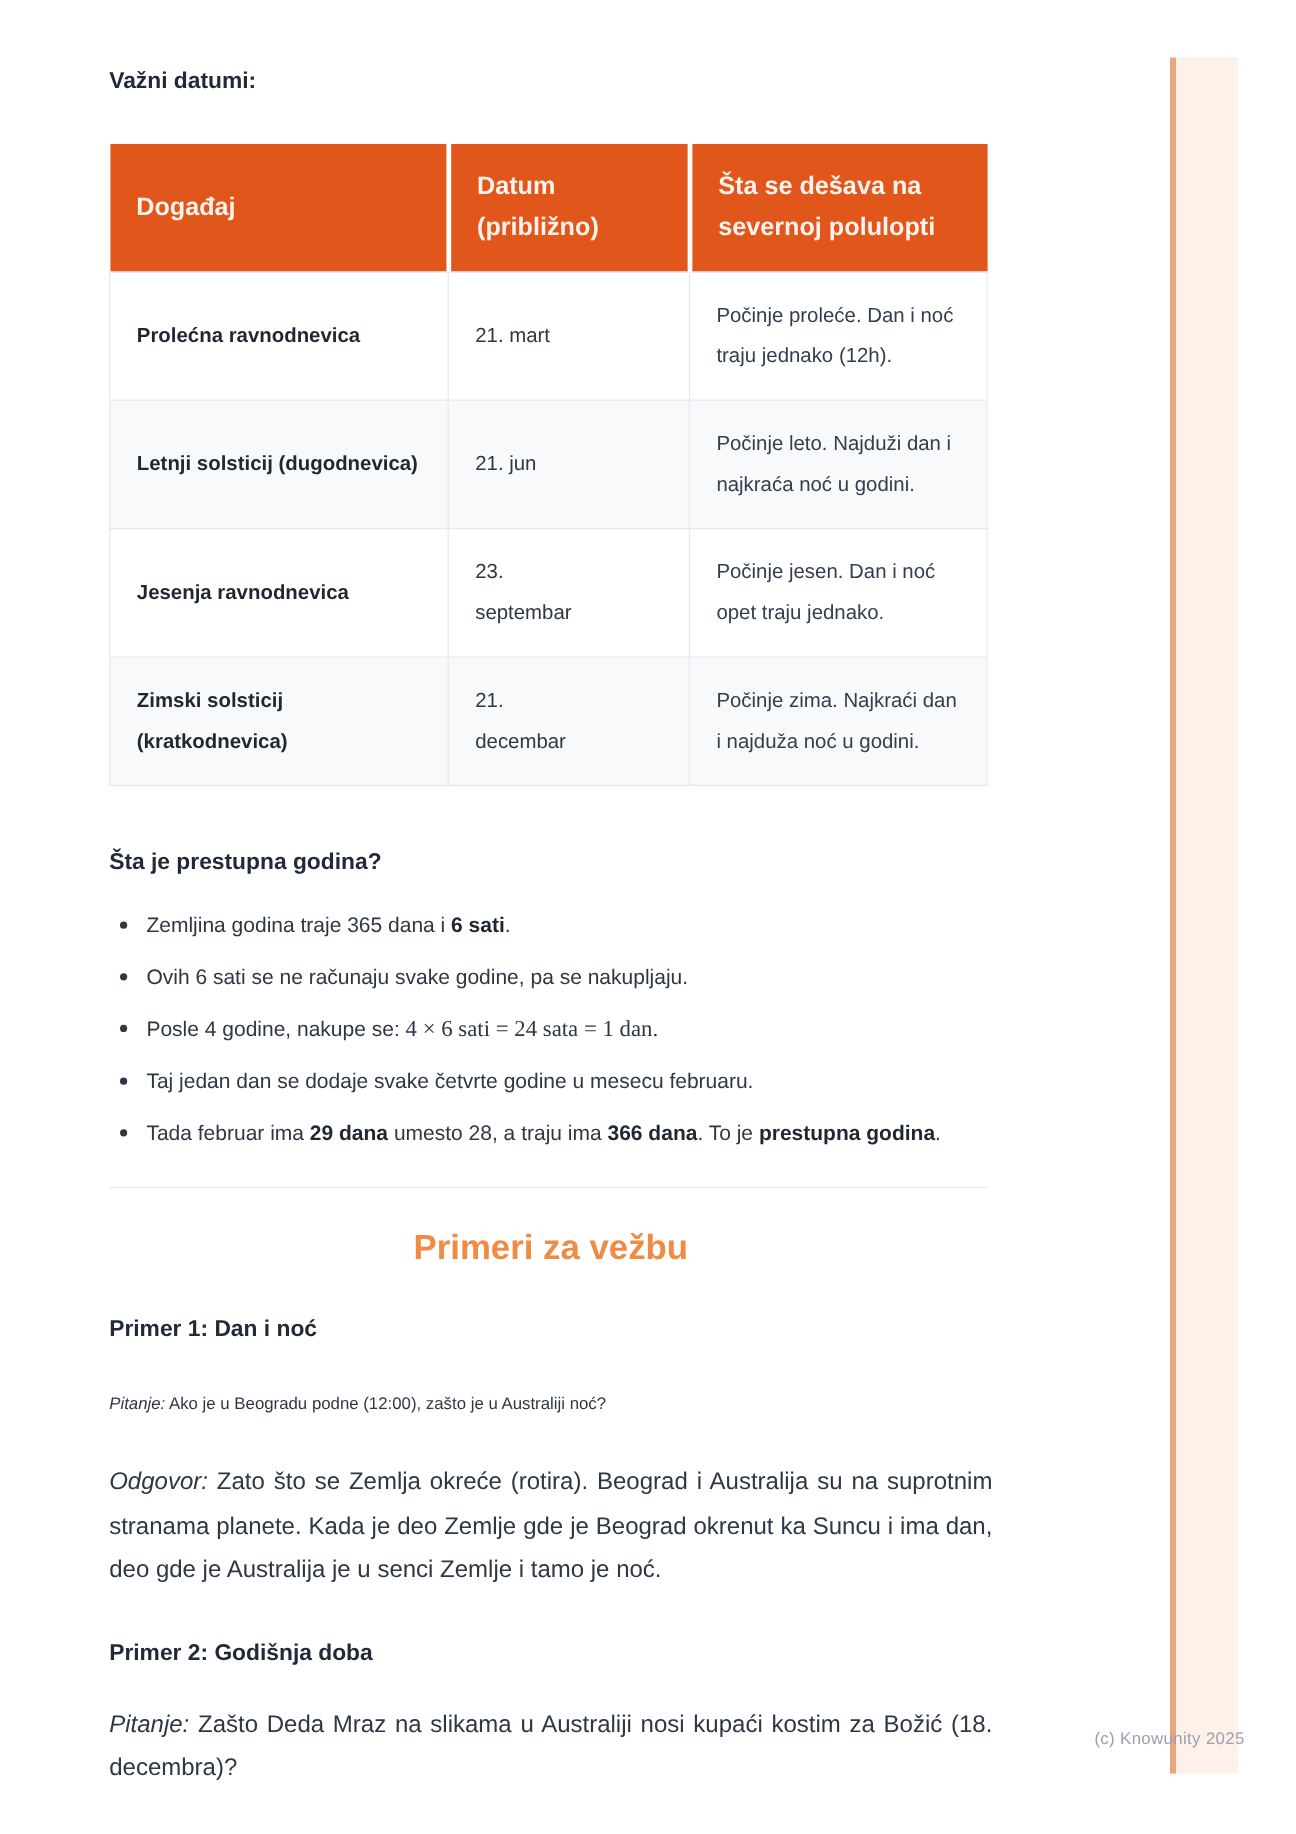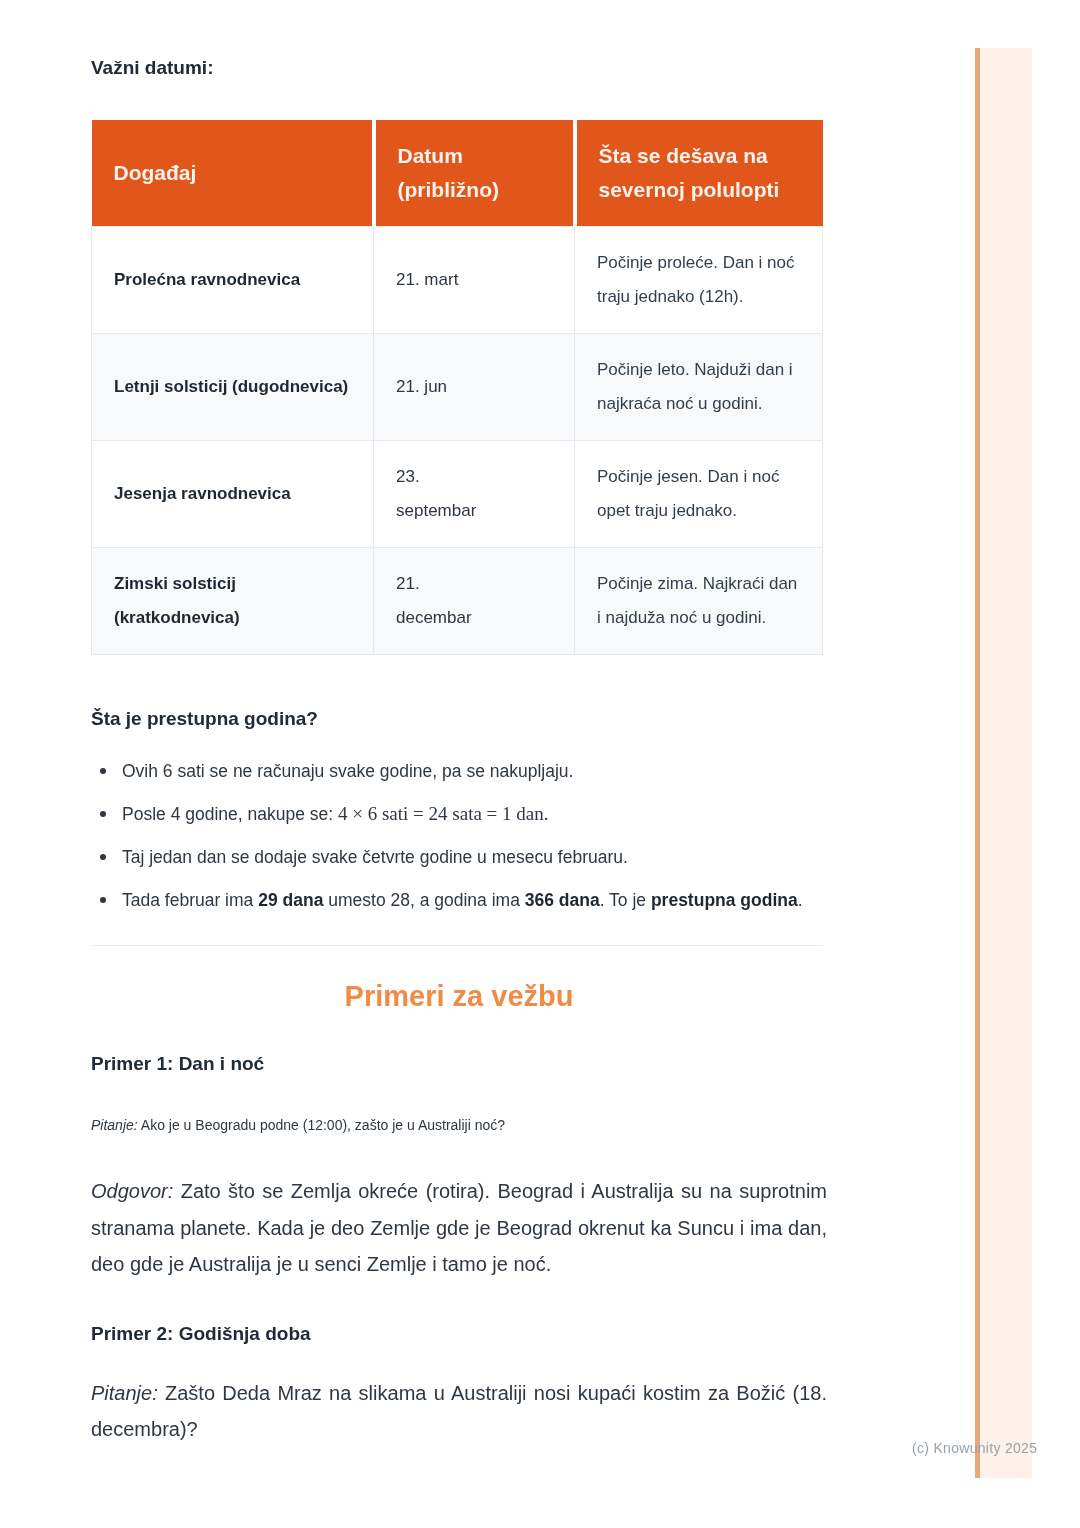--- a/index.html
+++ b/index.html
@@ -93,24 +93,25 @@
             <span class="date-inner">21. decembar</span>
           </td>
           <td class="desc">Počinje zima. Najkraći dan i najduža noć u godini.</td>
         </tr>
       </tbody>
     </table>
 
     <h2 class="s-title mt-table">Šta je prestupna godina?</h2>
 
     <ul class="bullets">
+      <li><span>Zemljina godina traje 365 dana i </span><b>6 sati</b><span>.</span></li>
       <li><span>Ovih 6 sati se ne računaju svake godine, pa se nakupljaju.</span></li>
       <li><span>Posle 4 godine, nakupe se: </span><span class="math">4 × 6 sati = 24 sata = 1 dan.</span></li>
       <li><span>Taj jedan dan se dodaje svake četvrte godine u mesecu februaru.</span></li>
-      <li><span>Tada februar ima </span><b>29 dana</b><span> umesto 28, a godina ima </span><b>366 dana</b><span>. To je </span><b>prestupna godina</b><span>.</span></li>
+      <li><span>Tada februar ima </span><b>29 dana</b><span> umesto 28, a traju ima </span><b>366 dana</b><span>. To je </span><b>prestupna godina</b><span>.</span></li>
     </ul>
 
     <hr class="divider">
 
     <h1 class="big-title">Primeri za vežbu</h1>
 
     <h3 class="sub">Primer 1: Dan i noć</h3>
 
     <p class="q"><i>Pitanje:</i><span> Ako je u Beogradu podne (12:00), zašto je u Australiji noć?</span></p>
 

